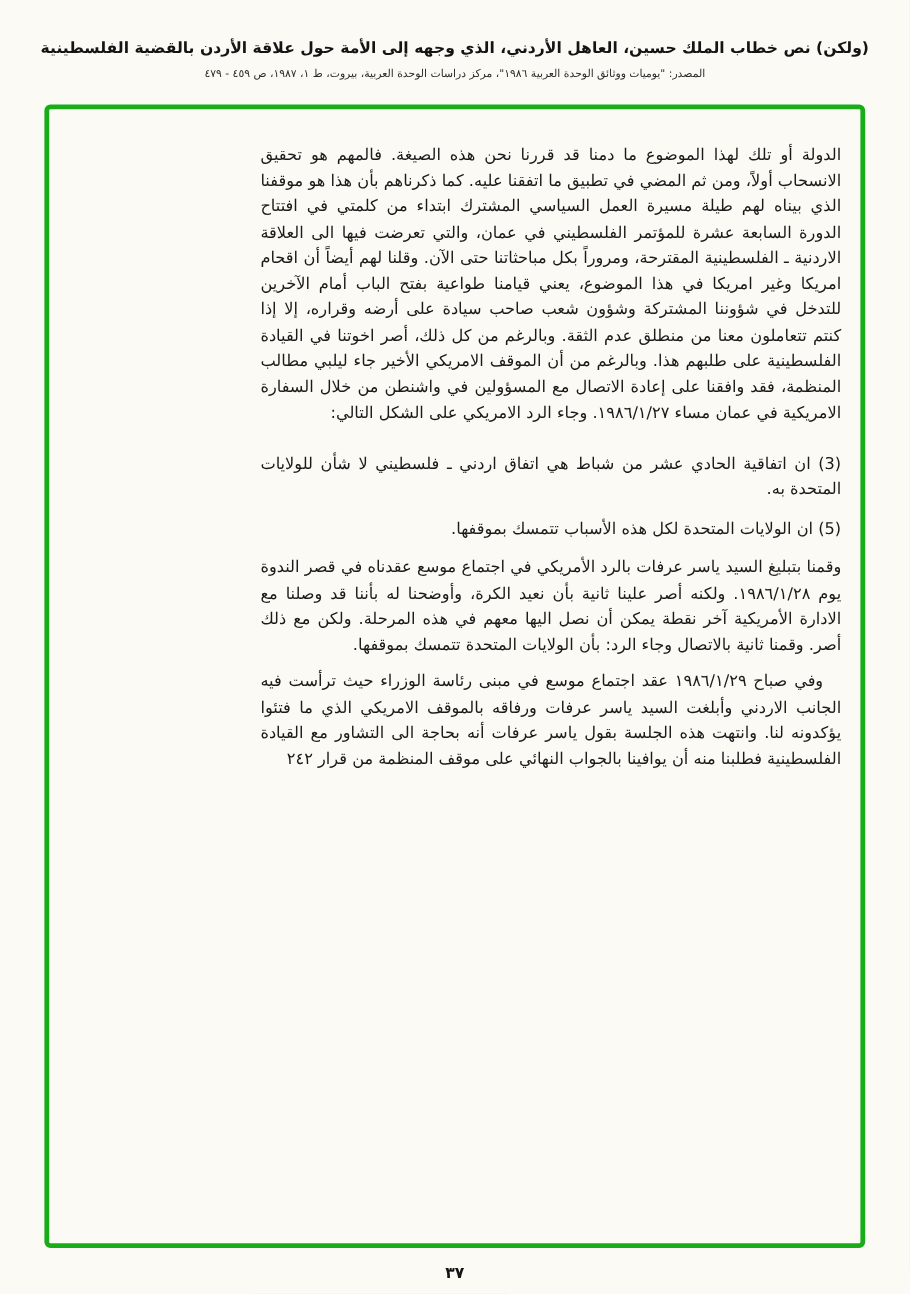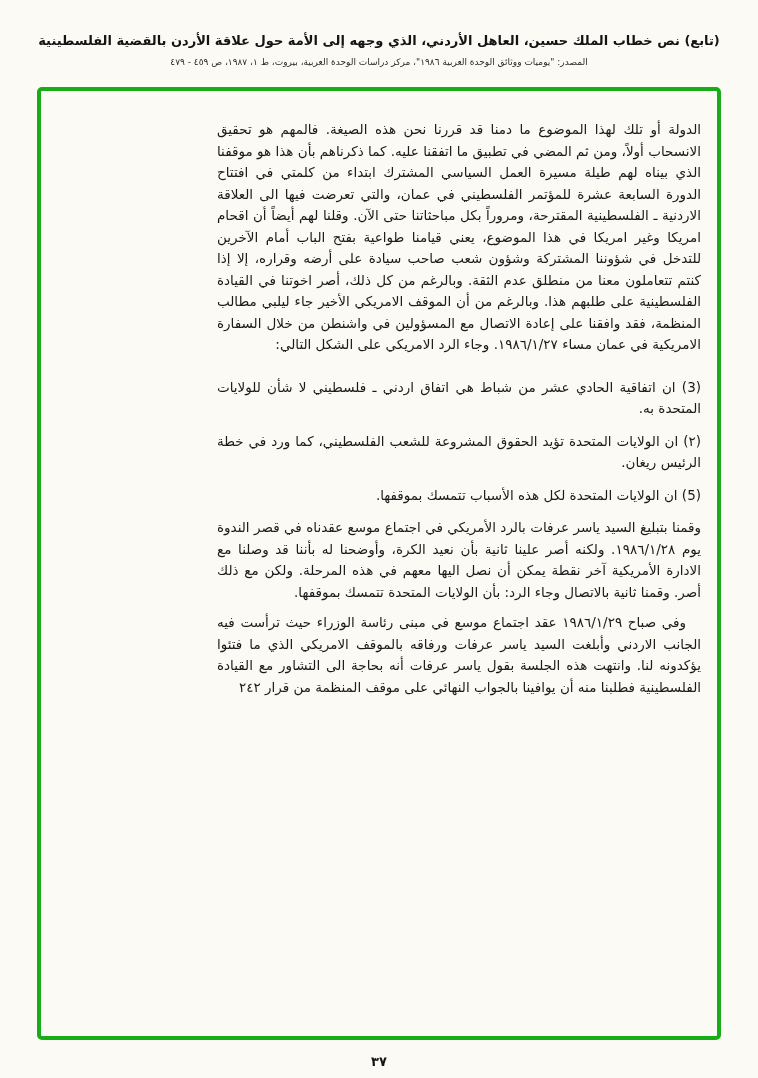--- a/index.html
+++ b/index.html
@@ -72,32 +72,31 @@
     text-align: center;
     font-size: 13px;
     font-weight: bold;
   }
 </style>
 </head>
 <body>
 
 <div class="page">
 
-  <div class="header-title">(تابع) نص خطاب الملك حسين، العاهل الأردني، الذي وجهه إلى الأمة حول علاقة الأردن بالقضية الفلسطينية</div>
+  <div class="header-title">(ولكن) نص خطاب الملك حسين، العاهل الأردني، الذي وجهه إلى الأمة حول علاقة الأردن بالقضية الفلسطينية</div>
 
   <div class="header-source">المصدر:  "يوميات ووثائق الوحدة العربية ١٩٨٦"، مركز دراسات الوحدة العربية، بيروت، ط ١، ١٩٨٧، ص ٤٥٩ - ٤٧٩</div>
 
   <div class="frame">
     <div class="text-col">
 
       <p class="para lead">الدولة أو تلك لهذا الموضوع ما دمنا قد قررنا نحن هذه الصيغة. فالمهم هو تحقيق الانسحاب أولاً، ومن ثم المضي في تطبيق ما اتفقنا عليه. كما ذكرناهم بأن هذا هو موقفنا الذي بيناه لهم طيلة مسيرة العمل السياسي المشترك ابتداء من كلمتي في افتتاح الدورة السابعة عشرة للمؤتمر الفلسطيني في عمان، والتي تعرضت فيها الى العلاقة الاردنية ـ الفلسطينية المقترحة، ومروراً بكل مباحثاتنا حتى الآن. وقلنا لهم أيضاً أن اقحام امريكا وغير امريكا في هذا الموضوع، يعني قيامنا طواعية بفتح الباب أمام الآخرين للتدخل في شؤوننا المشتركة وشؤون شعب صاحب سيادة على أرضه وقراره، إلا إذا كنتم تتعاملون معنا من منطلق عدم الثقة. وبالرغم من كل ذلك، أصر اخوتنا في القيادة الفلسطينية على طلبهم هذا. وبالرغم من أن الموقف الامريكي الأخير جاء ليلبي مطالب المنظمة، فقد وافقنا على إعادة الاتصال مع المسؤولين في واشنطن من خلال السفارة الامريكية في عمان مساء ١٩٨٦/١/٢٧. وجاء الرد الامريكي على الشكل التالي:</p>
 
       <p class="para item">(3) ان اتفاقية الحادي عشر من شباط هي اتفاق اردني ـ فلسطيني لا شأن للولايات المتحدة به.</p>
 
-      <p class="para item">(٢) ان الولايات المتحدة تؤيد الحقوق المشروعة للشعب الفلسطيني، كما ورد في خطة الرئيس ريغان.</p>
 
 
       <p class="para item">(5) ان الولايات المتحدة لكل هذه الأسباب تتمسك بموقفها.</p>
 
       <p class="para">وقمنا بتبليغ السيد ياسر عرفات بالرد الأمريكي في اجتماع موسع عقدناه في قصر الندوة يوم ١٩٨٦/١/٢٨. ولكنه أصر علينا ثانية بأن نعيد الكرة، وأوضحنا له بأننا قد وصلنا مع الادارة الأمريكية آخر نقطة يمكن أن نصل اليها معهم في هذه المرحلة. ولكن مع ذلك أصر. وقمنا ثانية بالاتصال وجاء الرد: بأن الولايات المتحدة تتمسك بموقفها.</p>
 
       <p class="para indent">وفي صباح ١٩٨٦/١/٢٩ عقد اجتماع موسع في مبنى رئاسة الوزراء حيث ترأست فيه الجانب الاردني وأبلغت السيد ياسر عرفات ورفاقه بالموقف الامريكي الذي ما فتئوا يؤكدونه لنا. وانتهت هذه الجلسة بقول ياسر عرفات أنه بحاجة الى التشاور مع القيادة الفلسطينية فطلبنا منه أن يوافينا بالجواب النهائي على موقف المنظمة من قرار ٢٤٢</p>
 
     </div>
   </div>

